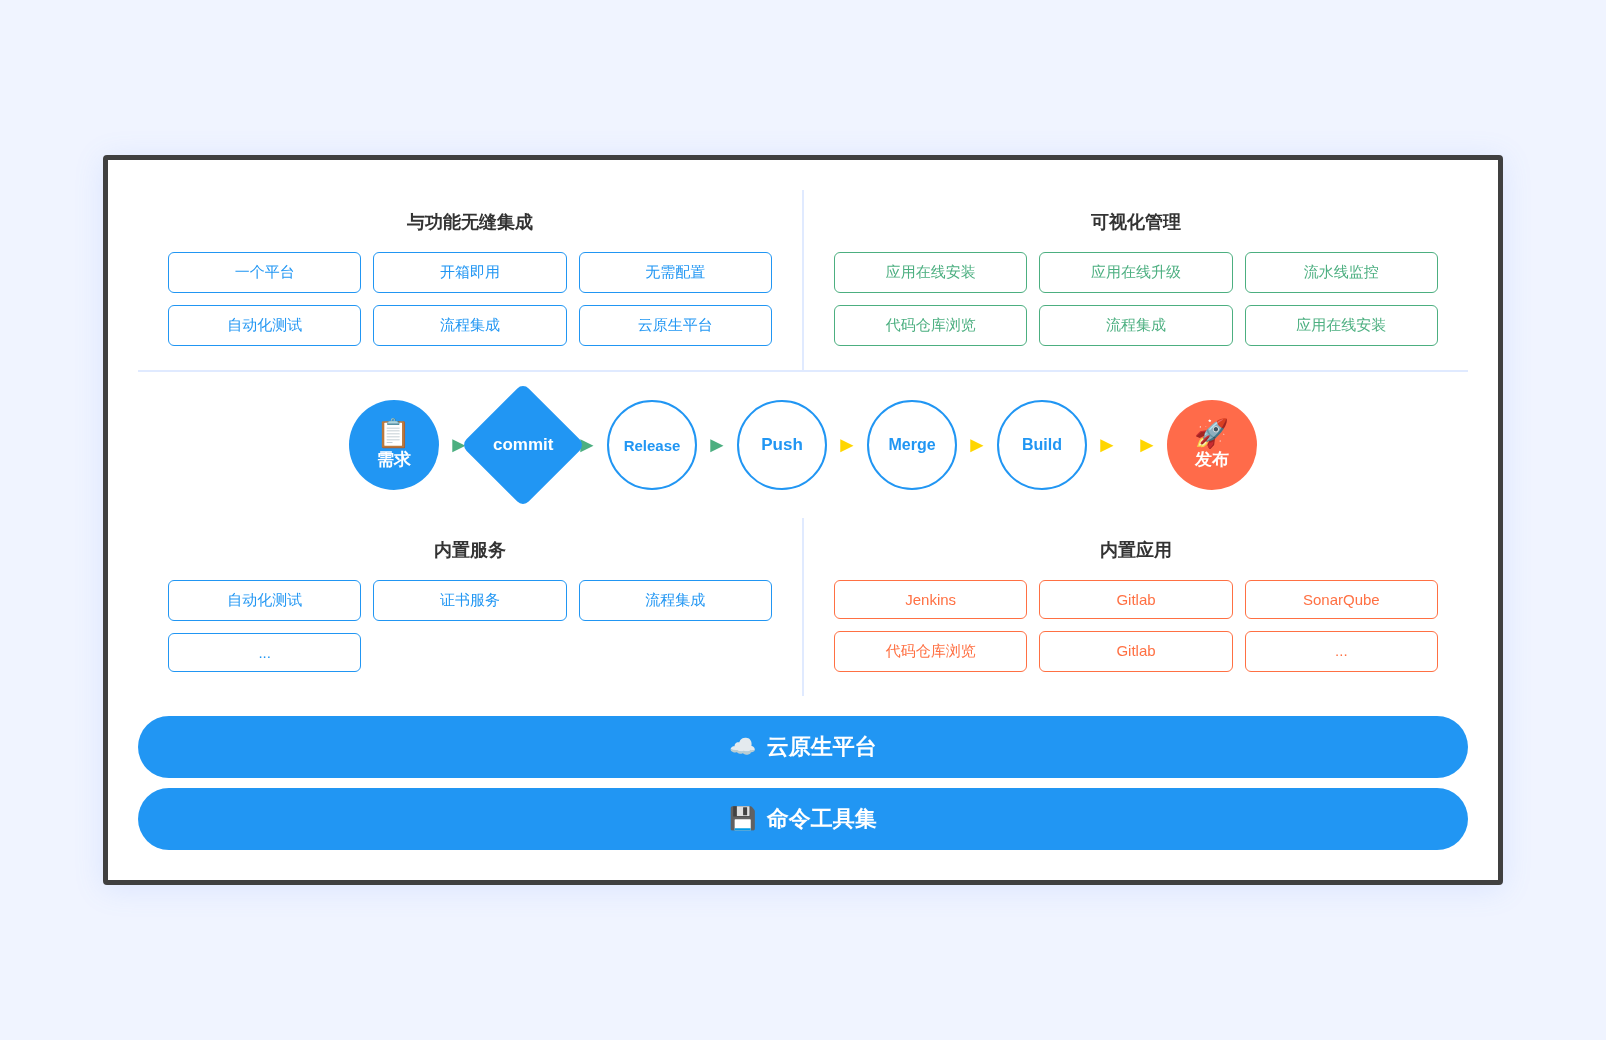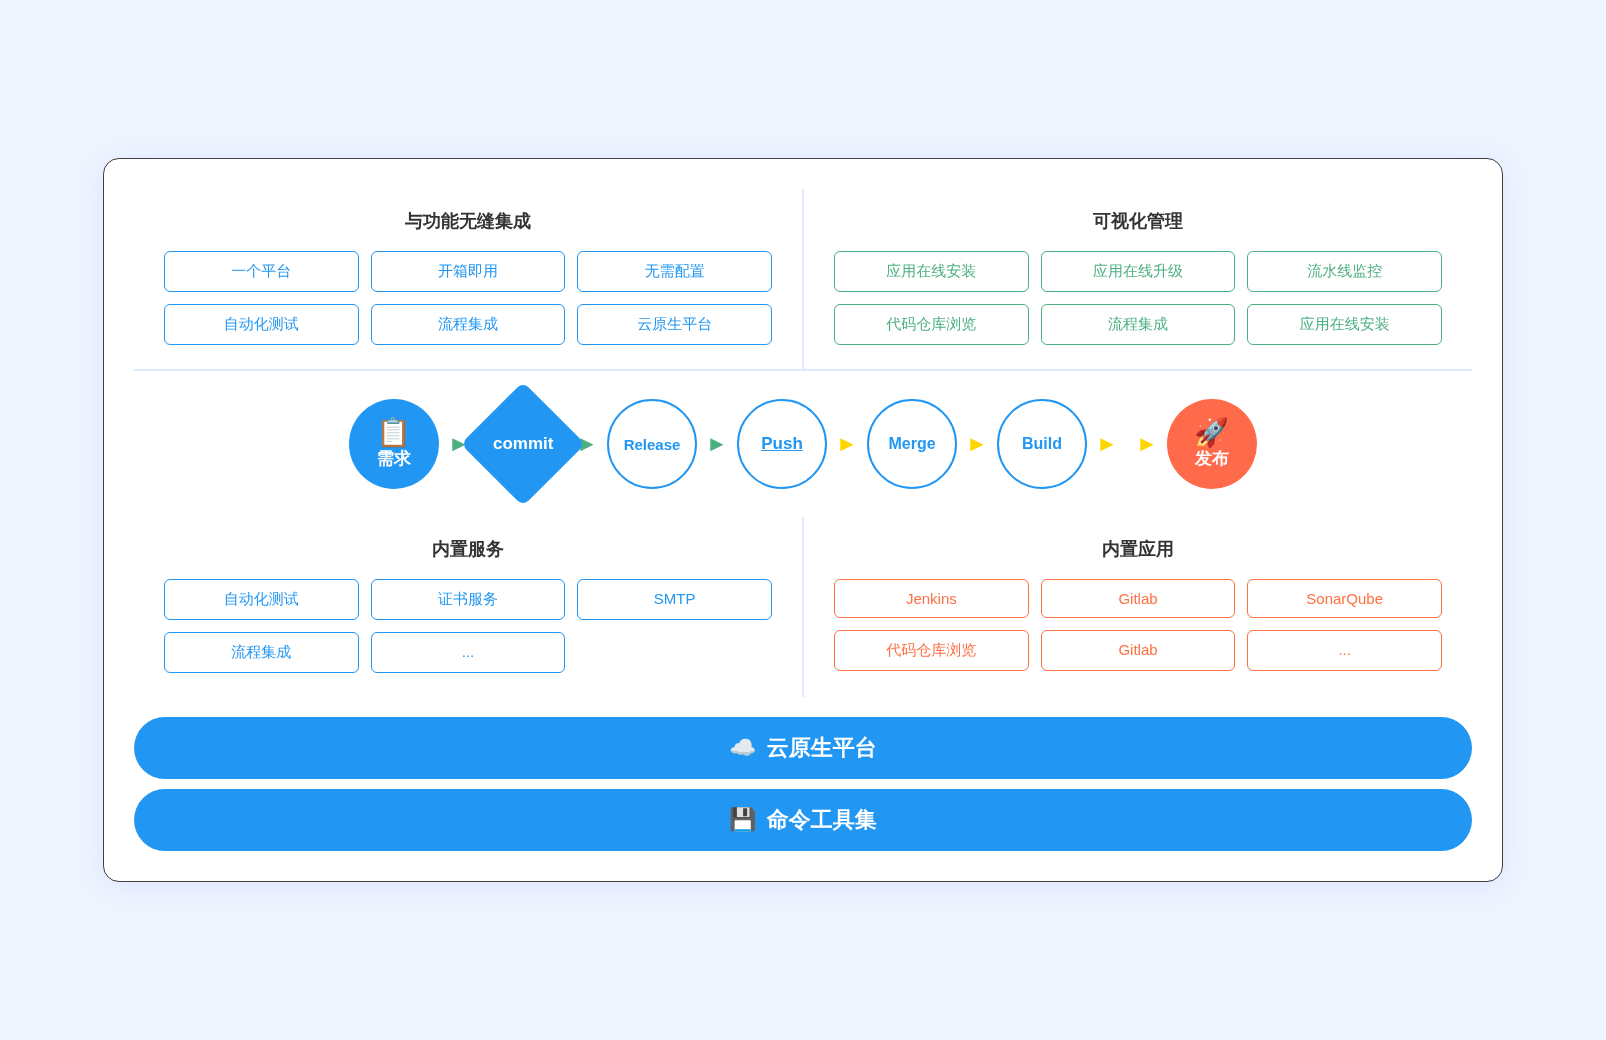--- a/index.html
+++ b/index.html
@@ -7,26 +7,26 @@
       background: #f0f4ff;
       font-family: "PingFang SC", "Microsoft YaHei", "Helvetica Neue", Arial, sans-serif;
       display: flex;
       align-items: center;
       justify-content: center;
       min-height: 100vh;
       padding: 20px;
     }
     .main-container {
       background: white;
-      border-radius: 16px;
+      border-radius: 4px;
       padding: 30px;
       width: 1400px;
       max-width: 100%;
       box-shadow: 0 4px 30px rgba(100,150,255,0.15);
-      border: 1px solid #404040;
+      border: 5px solid #404040;
       position: relative;
     }
 
     
     .top-row {
       display: flex;
       gap: 0;
       margin-bottom: 0;
     }
     .quadrant {
@@ -251,21 +251,21 @@
 
     <div class="pipeline-node">
       <div class="node-circle node-circle-outline-blue">
         <span style="font-size:15px; font-weight:700;">Release</span>
       </div>
     </div>
     <div class="arrow arrow-green">►</div>
 
     <div class="pipeline-node">
       <div class="node-circle node-circle-outline-blue">
-        <span style="font-size:17px; font-weight:700;text-decoration:underline;">Push</span>
+        <span style="font-size:17px; font-weight:700;">Push</span>
       </div>
     </div>
     <div class="arrow arrow-yellow" style="color:#ffd600;">►</div>
 
     <div class="pipeline-node">
       <div class="node-circle node-circle-outline-blue">
         <span style="font-size:16px; font-weight:700;">Merge</span>
       </div>
     </div>
     <div class="arrow" style="color:#ffd600;">►</div>
@@ -287,21 +287,20 @@
     </div>
   </div>
 
   <div class="bottom-row">
 
     <div class="quadrant quadrant-left-bottom">
       <div class="quadrant-title">内置服务</div>
       <div class="tag-grid">
         <div class="tag tag-blue">自动化测试</div>
         <div class="tag tag-blue">证书服务</div>
-        <div class="tag tag-blue">SMTP</div>
         <div class="tag tag-blue">流程集成</div>
         <div class="tag tag-blue">...</div>
       </div>
     </div>
 
     <div class="quadrant">
       <div class="quadrant-title">内置应用</div>
       <div class="tag-grid">
         <div class="tag tag-orange">Jenkins</div>
         <div class="tag tag-orange">Gitlab</div>

